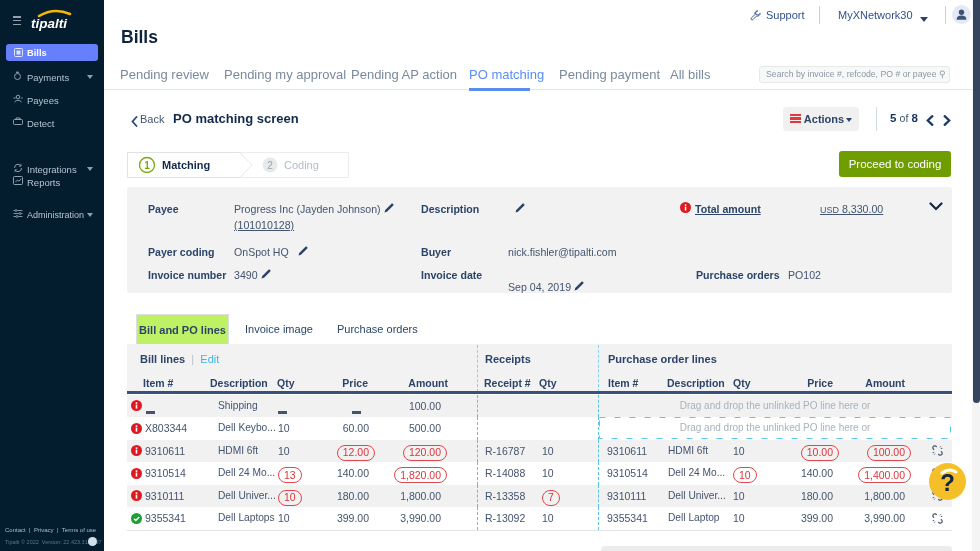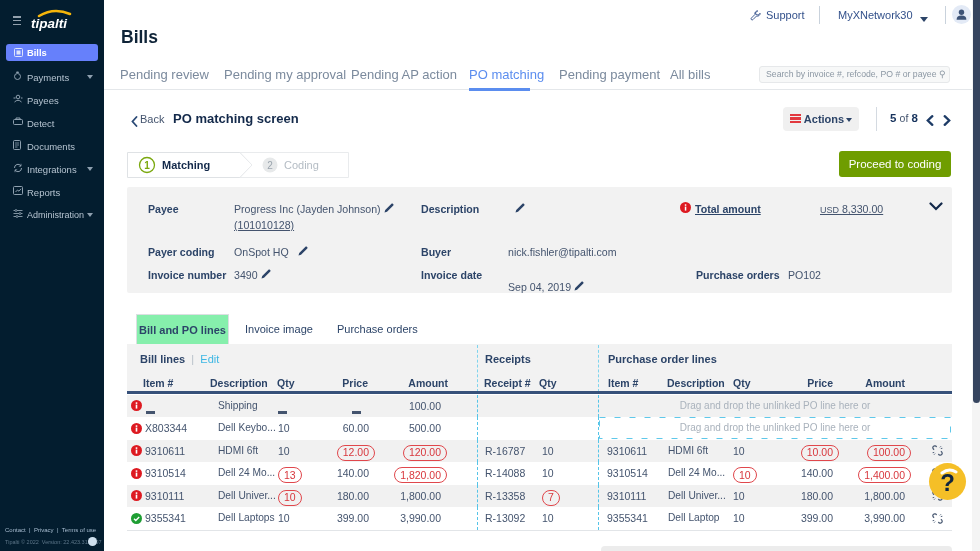--- a/index.html
+++ b/index.html
@@ -64,21 +64,21 @@
 
 #card { position:absolute; left:23px; top:187px; width:825px; height:106px; background:#f2f2f2; border-radius:2px; }
 .lab { font-weight:bold; color:#2c4468; }
 .val { color:#44546e; }
 #card div { position:absolute; font-size:10.6px; }
 .pencil { display:inline-block; }
 #card-chevron { position:absolute; right:9px; top:14px; }
 
 
 #sectabs { position:absolute; left:23px; top:314px; height:30px; font-size:11px; color:#2c4468; }
-#sectab1 { position:absolute; left:9px; top:0; width:93px; height:31px; background:#86efac; border:1px solid #dcdfe2; border-bottom:none; text-align:center; line-height:30px; font-weight:bold; }
+#sectab1 { position:absolute; left:9px; top:0; width:93px; height:31px; background:#bef264; border:1px solid #dcdfe2; border-bottom:none; text-align:center; line-height:30px; font-weight:bold; }
 #sectab2 { position:absolute; left:118px; top:9px; white-space:nowrap; }
 #sectab3 { position:absolute; left:210px; top:9px; white-space:nowrap; }
 
 
 #band { position:absolute; left:23px; top:344px; width:825px; height:50px; background:#f2f2f2; }
 #band .sh { position:absolute; top:8.5px; font-size:11px; font-weight:bold; color:#2c4468; }
 #band .edit { color:#3db7e4; font-weight:normal; }
 #band .colh { position:absolute; top:33px; font-size:10.5px; font-weight:bold; color:#2c4468; }
 #band-border { position:absolute; left:23px; top:391px; width:825px; height:3px; background:#37517a; }
 
@@ -148,40 +148,31 @@
     </div>
   <div class="navitem" style="top:112px;">
       <span class="ic">
       <svg width="10" height="9" viewBox="0 0 10 9">
           <rect x="0.5" y="2.5" width="9" height="5" rx="1" fill="none" stroke="#8ea0af"></rect>
           <path d="M3 2.5 V1 H7 V2.5" fill="none" stroke="#8ea0af"></path>
         </svg>
     </span>
       <span class="lbl">Detect</span>
     </div>
-  <div class="navitem" style="top:135px;">
-      <span class="ic">
-      <svg width="8" height="10" viewBox="0 0 8 10">
-          <rect x="0.5" y="0.5" width="7" height="9" rx="1" fill="none" stroke="#8ea0af"></rect>
-          <path d="M2 3 H6 M2 5 H6 M2 7 H4.5" stroke="#8ea0af" stroke-width="0.8"></path>
-        </svg>
-    </span>
-      <span class="lbl">Documents</span>
-    </div>
   <div class="navitem" style="top:158px;">
       <span class="ic">
       <svg width="10" height="10" viewBox="0 0 10 10">
           <path d="M1.5 5 A3.5 3.5 0 0 1 8 3 M8.5 5 A3.5 3.5 0 0 1 2 7" fill="none" stroke="#8ea0af"></path>
           <path d="M8 0.8 V3.2 H5.8 M2 9.2 V6.8 H4.2" fill="none" stroke="#8ea0af" stroke-width="0.8"></path>
         </svg>
     </span>
       <span class="lbl">Integrations</span>
       <span class="caret"></span>
     </div>
-  <div class="navitem" style="top:181px;">
+  <div class="navitem" style="top:171px;">
       <span class="ic">
       <svg width="10" height="9" viewBox="0 0 10 9">
           <rect x="0.5" y="0.5" width="9" height="8" rx="1" fill="none" stroke="#8ea0af"></rect>
           <path d="M2.5 6 L4.5 4 L6 5.2 L8 2.8" fill="none" stroke="#8ea0af"></path>
         </svg>
     </span>
       <span class="lbl">Reports</span>
     </div>
   <div class="navitem" style="top:204px;">
       <span class="ic">

